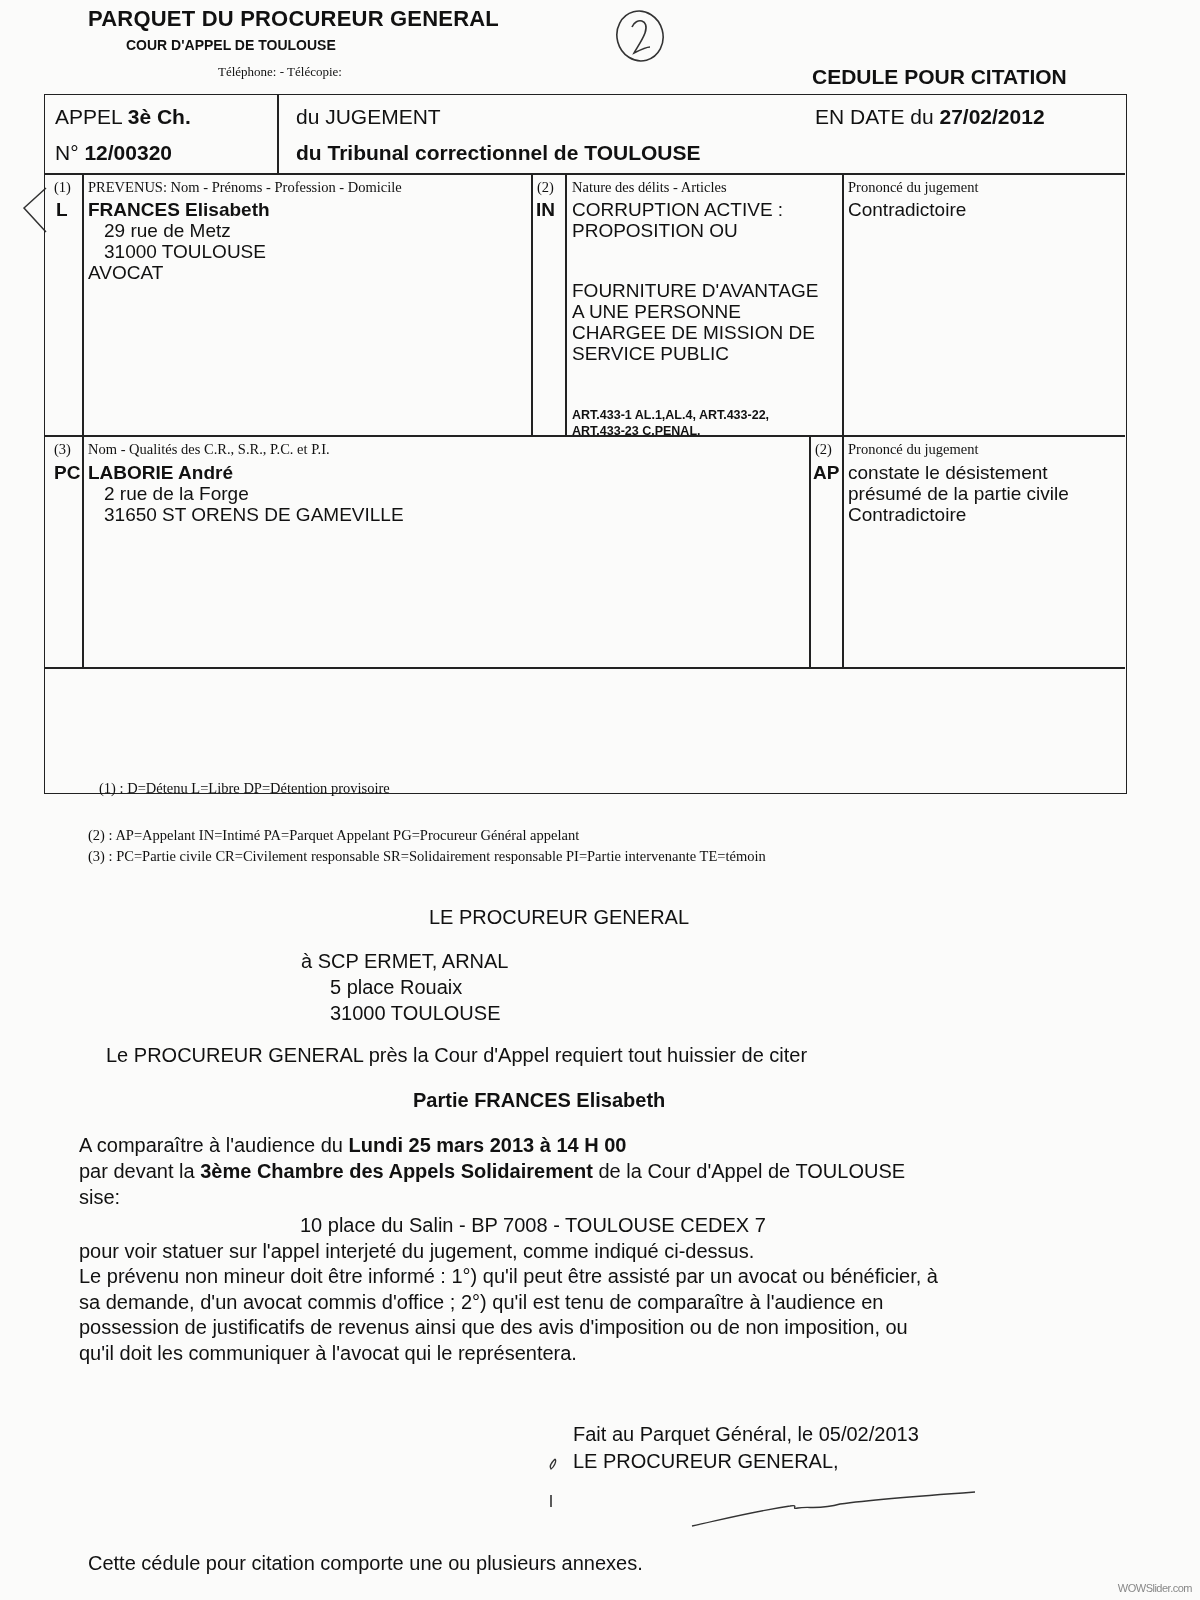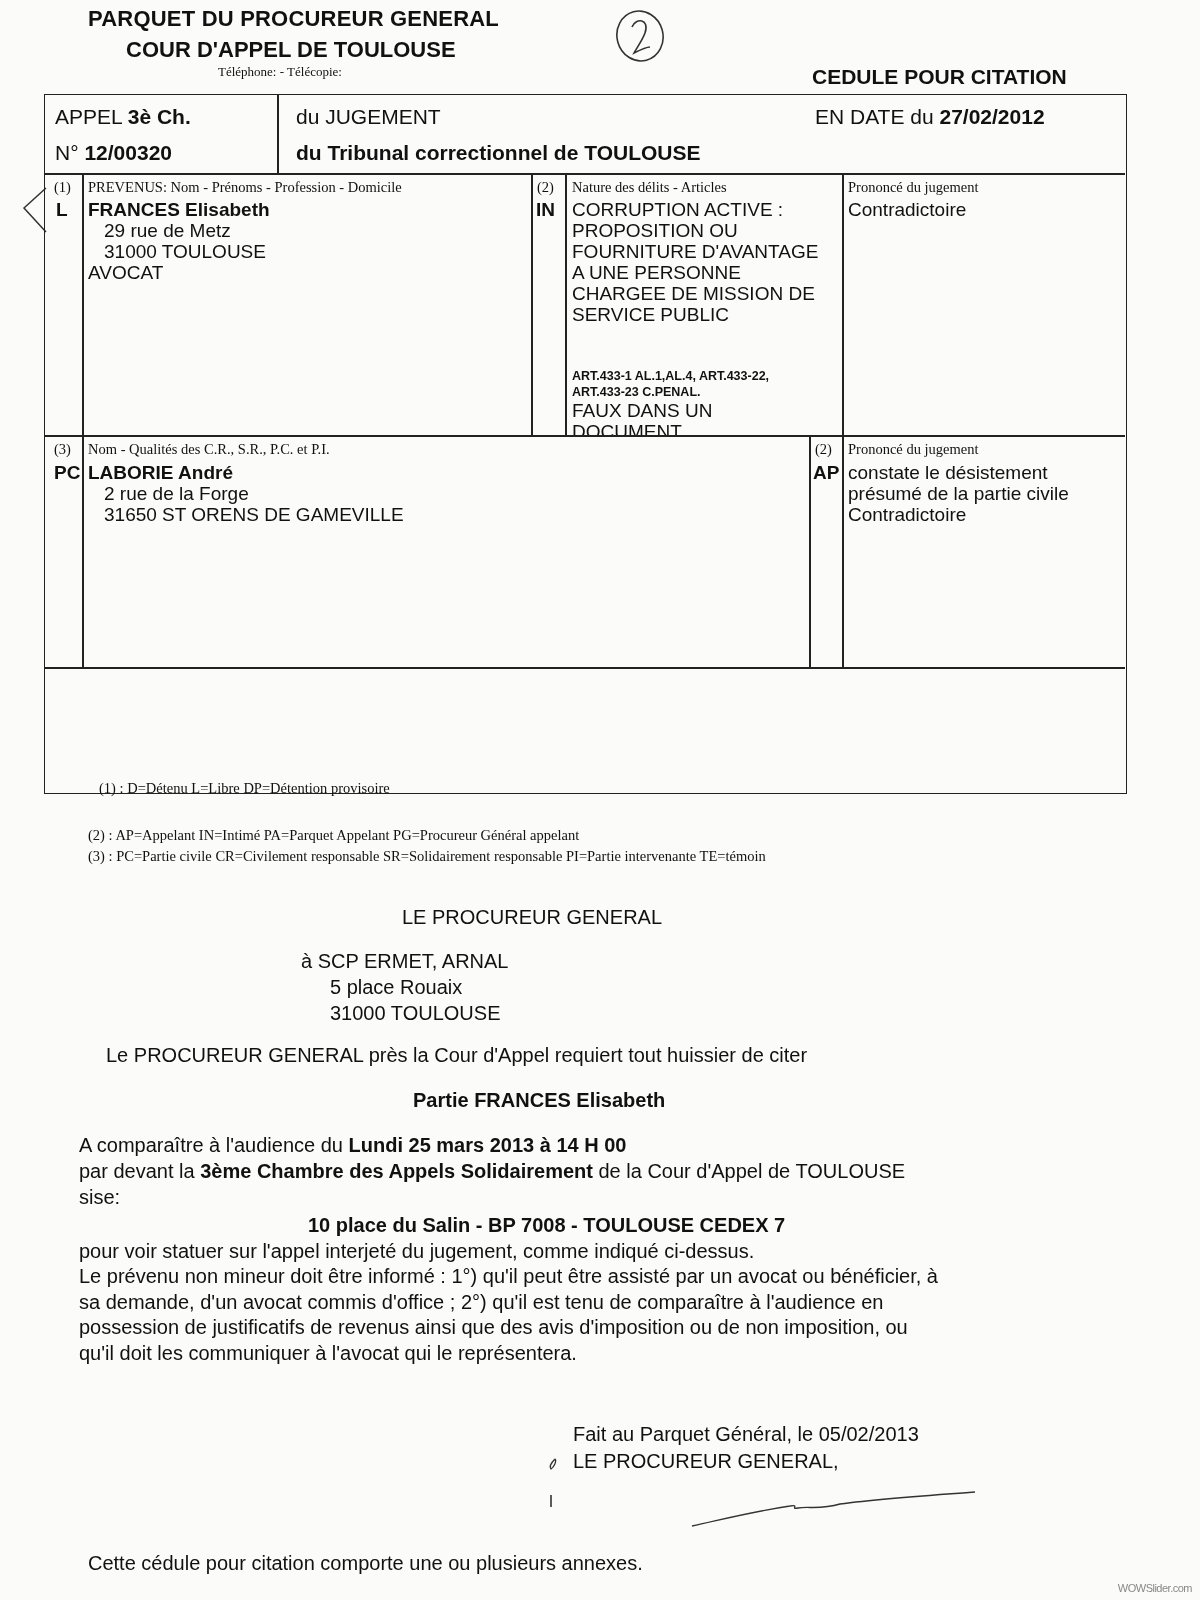--- a/index.html
+++ b/index.html
@@ -3,21 +3,21 @@
 <meta charset="utf-8">
 <style>
   html, body { margin:0; padding:0; }
   body { width:1200px; height:1600px; background:#fbfbfa; position:relative; overflow:hidden;
          font-family:"Liberation Sans", sans-serif; color:#111; }
   .abs { position:absolute; }
   .serif { font-family:"Liberation Serif", serif; }
   .b { font-weight:bold; }
 
   .hdr1 { left:88px; top:6px; font-size:22px; font-weight:bold; letter-spacing:0.2px; }
-  .hdr2 { left:126px; top:37px; font-size:22px; font-weight:bold; }
+  .hdr2 { left:126px; top:37px; font-size:14px; font-weight:bold; }
   .hdr3 { left:218px; top:64px; font-size:13px; }
   .cedule { left:812px; top:65px; font-size:21px; font-weight:bold; }
 
   .mark-circle { left:612px; top:7px; width:56px; height:56px; }
   .mark-x { left:20px; top:186px; width:30px; height:50px; }
 
   
   .tbl { left:44px; top:94px; width:1083px; height:700px; border:1.5px solid #222; box-sizing:border-box; }
   .line { position:absolute; background:#222; }
   .cell-txt { position:absolute; white-space:nowrap; }
@@ -78,21 +78,21 @@
   <div class="cell-txt big" style="left:59px;top:125px;">29 rue de Metz</div>
   <div class="cell-txt big" style="left:59px;top:146px;">31000 TOULOUSE</div>
   <div class="cell-txt big" style="left:43px;top:167px;">AVOCAT</div>
 
   <div class="cell-txt sm serif" style="left:492px;top:84px;">(2)</div>
   <div class="cell-txt big b" style="left:491px;top:104px;">IN</div>
   <div class="cell-txt sm serif" style="left:527px;top:84px;">Nature des délits - Articles</div>
   <div style="position:absolute;left:527px;top:104px;width:268px;height:236px;overflow:hidden;">
     <div class="big" style="line-height:21px;">CORRUPTION ACTIVE :</div>
     <div class="big" style="line-height:21px;">PROPOSITION OU</div>
-    <div class="big" style="line-height:21px;">FOURNITURE D'AVANTAGE</div>
+    <div class="big" style="line-height:21px;margin-top:39px;">FOURNITURE D'AVANTAGE</div>
     <div class="big" style="line-height:21px;">A UNE PERSONNE</div>
     <div class="big" style="line-height:21px;">CHARGEE DE MISSION DE</div>
     <div class="big" style="line-height:21px;">SERVICE PUBLIC</div>
     <div class="tiny" style="line-height:16px;margin-top:43px;">ART.433-1 AL.1,AL.4, ART.433-22,</div>
     <div class="tiny" style="line-height:16px;">ART.433-23 C.PENAL.</div>
     <div class="big" style="line-height:21px;">FAUX DANS UN</div>
     <div class="big" style="line-height:21px;">DOCUMENT</div>
     <div class="big" style="line-height:21px;">ADMINISTRATIF</div>
     <div class="big" style="line-height:21px;">CONSTATANT UN DROIT,</div>
   </div>
@@ -112,31 +112,31 @@
   <div class="cell-txt sm serif" style="left:803px;top:346px;">Prononcé du jugement</div>
   <div class="cell-txt big" style="left:803px;top:367px;">constate le désistement</div>
   <div class="cell-txt big" style="left:803px;top:388px;">présumé de la partie civile</div>
   <div class="cell-txt big" style="left:803px;top:409px;">Contradictoire</div>
 </div>
 
 <div class="abs legend serif" style="top:780px;margin-left:11px;">(1) : D=Détenu  L=Libre  DP=Détention provisoire</div>
 <div class="abs legend serif" style="top:827px;">(2) : AP=Appelant  IN=Intimé  PA=Parquet Appelant  PG=Procureur Général appelant</div>
 <div class="abs legend serif" style="top:848px;">(3) : PC=Partie civile  CR=Civilement responsable  SR=Solidairement responsable  PI=Partie intervenante  TE=témoin</div>
 
-<div class="abs body-txt" style="left:402px;top:906px;">LE PROCUREUR GENERAL</div>
+<div class="abs body-txt" style="left:429px;top:906px;">LE PROCUREUR GENERAL</div>
 <div class="abs body-txt" style="left:301px;top:950px;">à SCP ERMET, ARNAL</div>
 <div class="abs body-txt" style="left:330px;top:976px;">5 place Rouaix</div>
 <div class="abs body-txt" style="left:330px;top:1002px;">31000 TOULOUSE</div>
 <div class="abs body-txt" style="left:106px;top:1044px;">Le PROCUREUR GENERAL près la Cour d'Appel requiert tout huissier de citer</div>
 <div class="abs body-txt b" style="left:413px;top:1089px;">Partie FRANCES Elisabeth</div>
 
 <div class="abs body-txt" style="left:79px;top:1134px;"><span>A comparaître à l'audience du </span><span class="b">Lundi 25 mars 2013 à 14 H 00</span></div>
 <div class="abs body-txt" style="left:79px;top:1160px;"><span>par devant la </span><span class="b">3ème Chambre des Appels Solidairement</span><span> de la Cour d'Appel de TOULOUSE</span></div>
 <div class="abs body-txt" style="left:79px;top:1186px;">sise:</div>
-<div class="abs body-txt" style="left:308px;top:1214px;font-weight:bold;">10 place du Salin - BP 7008 - TOULOUSE CEDEX 7</div>
+<div class="abs body-txt" style="left:300px;top:1214px;">10 place du Salin - BP 7008 - TOULOUSE CEDEX 7</div>
 
 <div class="abs body-txt" style="left:79px;top:1240px;">pour voir statuer sur l'appel interjeté du jugement, comme indiqué ci-dessus.</div>
 <div class="abs body-txt" style="left:79px;top:1265px;">Le prévenu non mineur doit être informé : 1°)  qu'il peut être assisté par un avocat ou bénéficier, à</div>
 <div class="abs body-txt" style="left:79px;top:1291px;">sa demande, d'un avocat commis d'office ; 2°) qu'il est tenu de comparaître à l'audience en</div>
 <div class="abs body-txt" style="left:79px;top:1316px;">possession de  justificatifs de revenus ainsi que des avis d'imposition ou de non imposition, ou</div>
 <div class="abs body-txt" style="left:79px;top:1342px;">qu'il doit les communiquer à l'avocat qui le représentera.</div>
 
 <div class="abs body-txt" style="left:573px;top:1423px;">Fait au Parquet Général, le 05/02/2013</div>
 <div class="abs body-txt" style="left:573px;top:1450px;">LE PROCUREUR GENERAL,</div>
 

